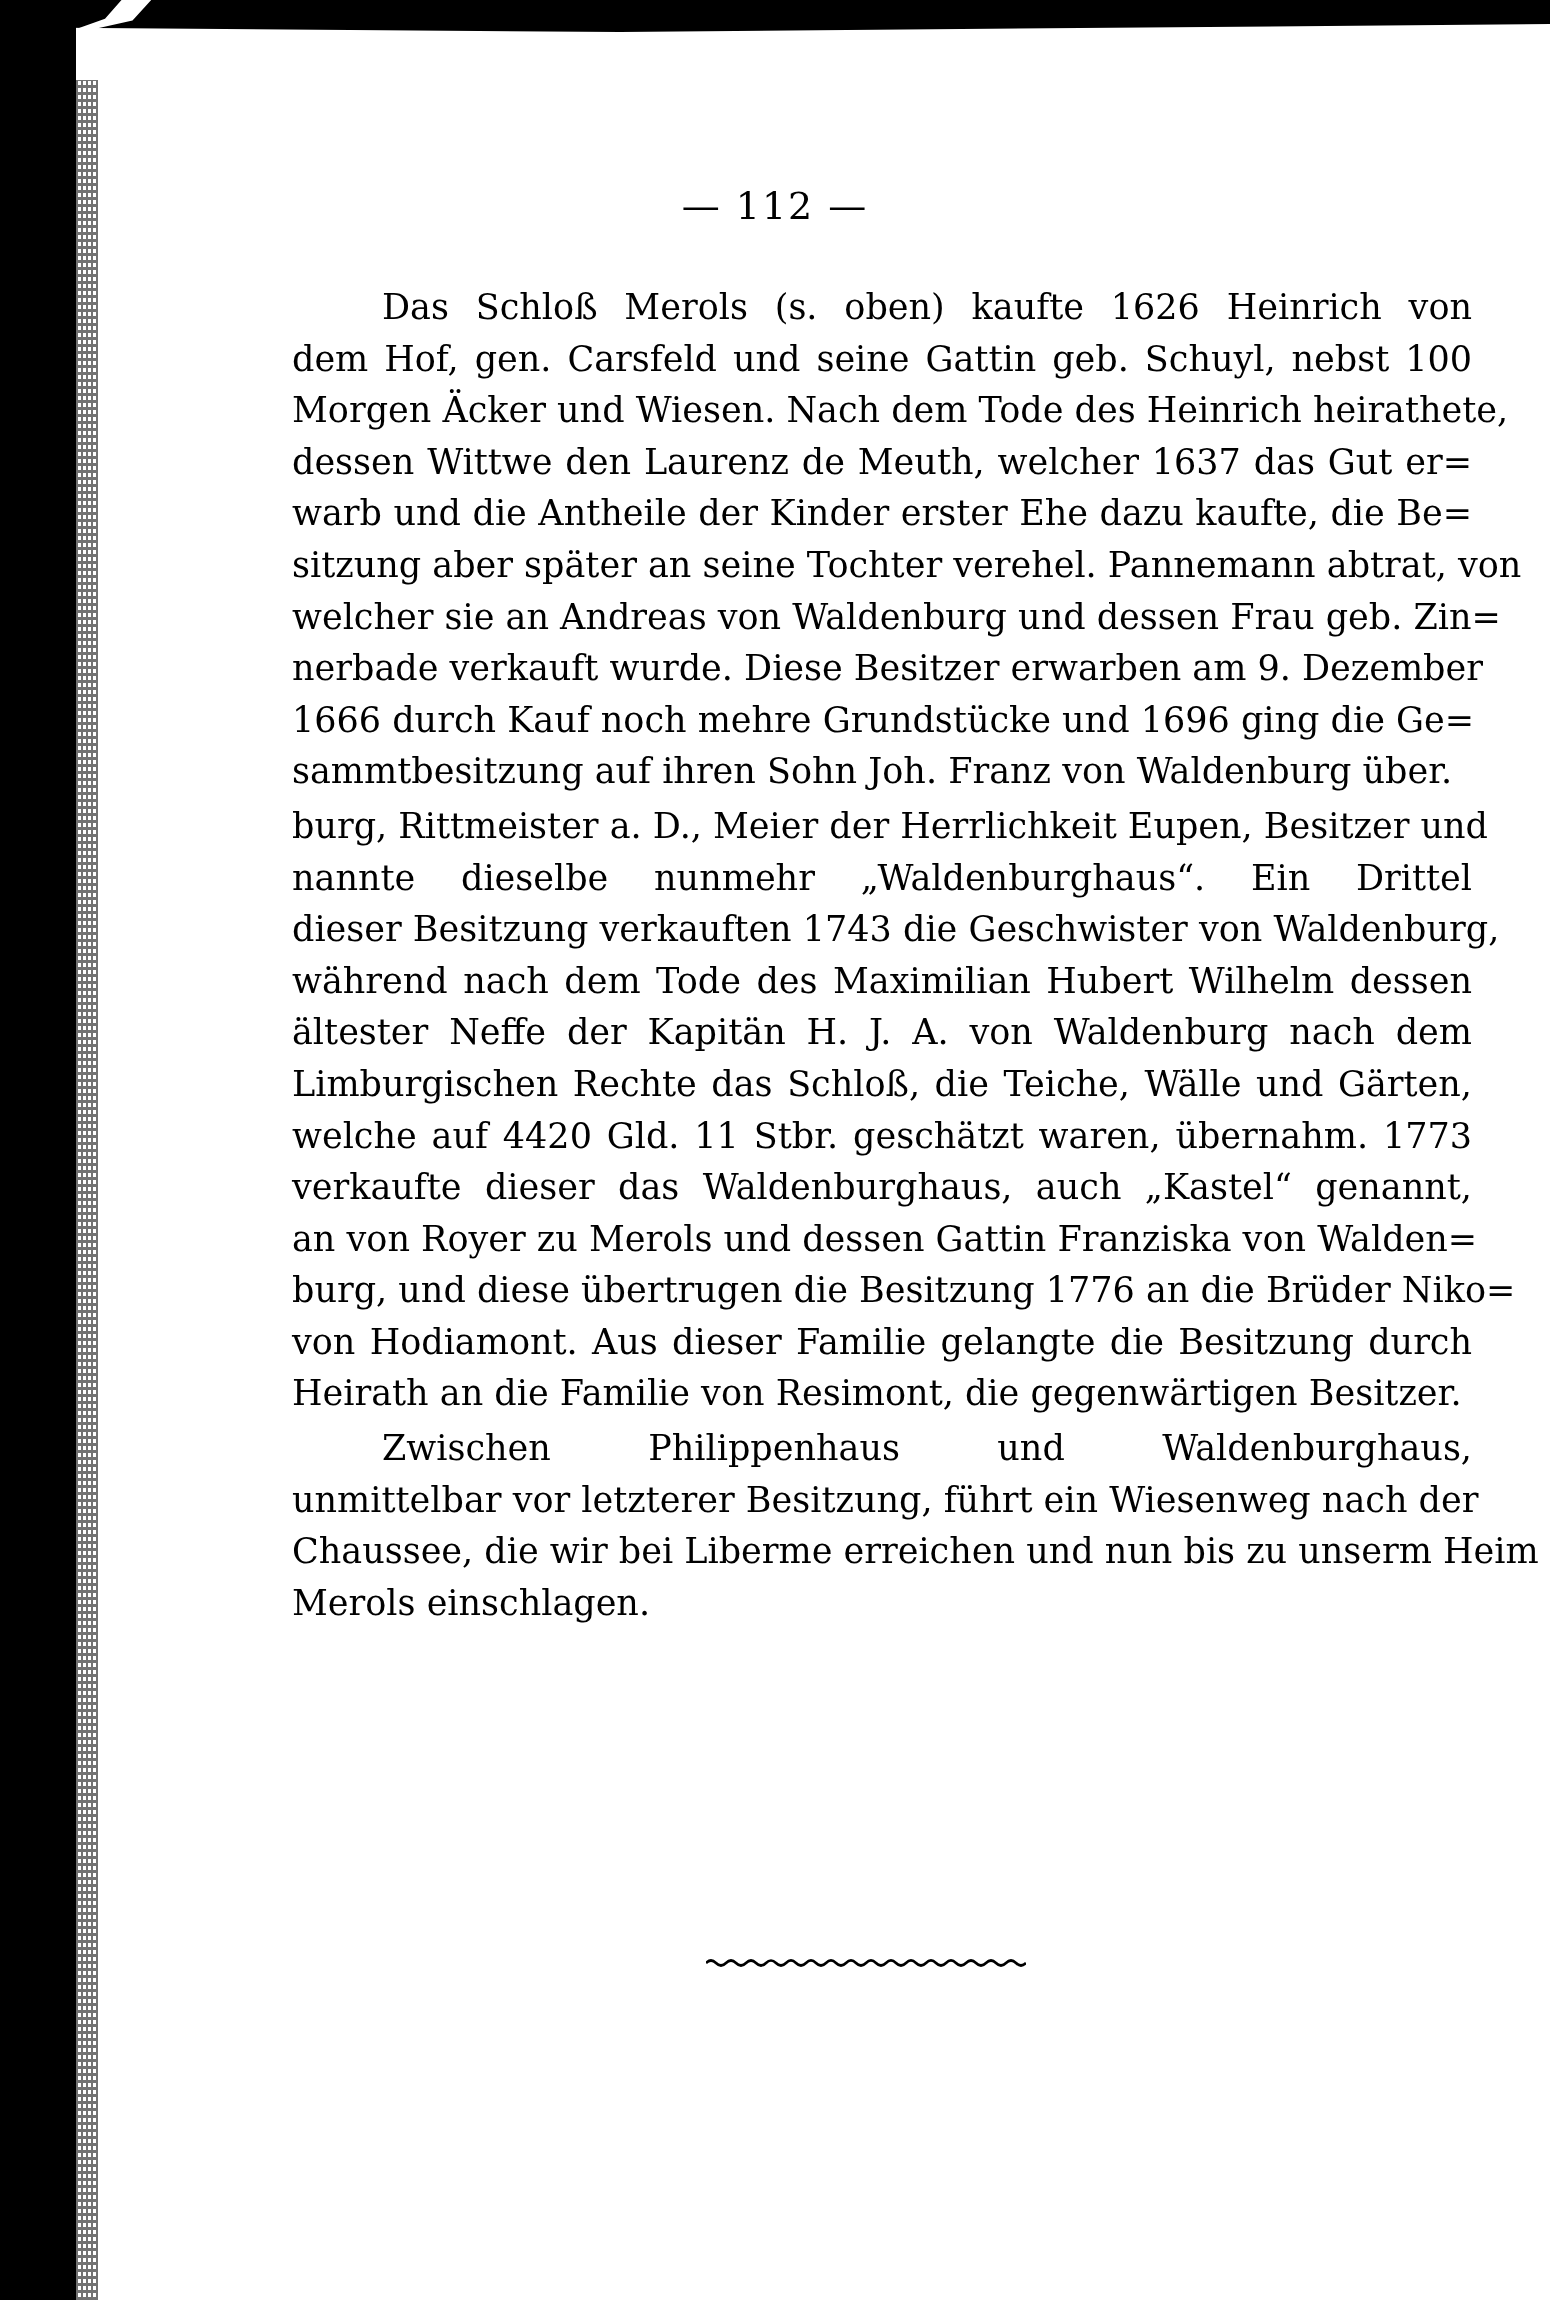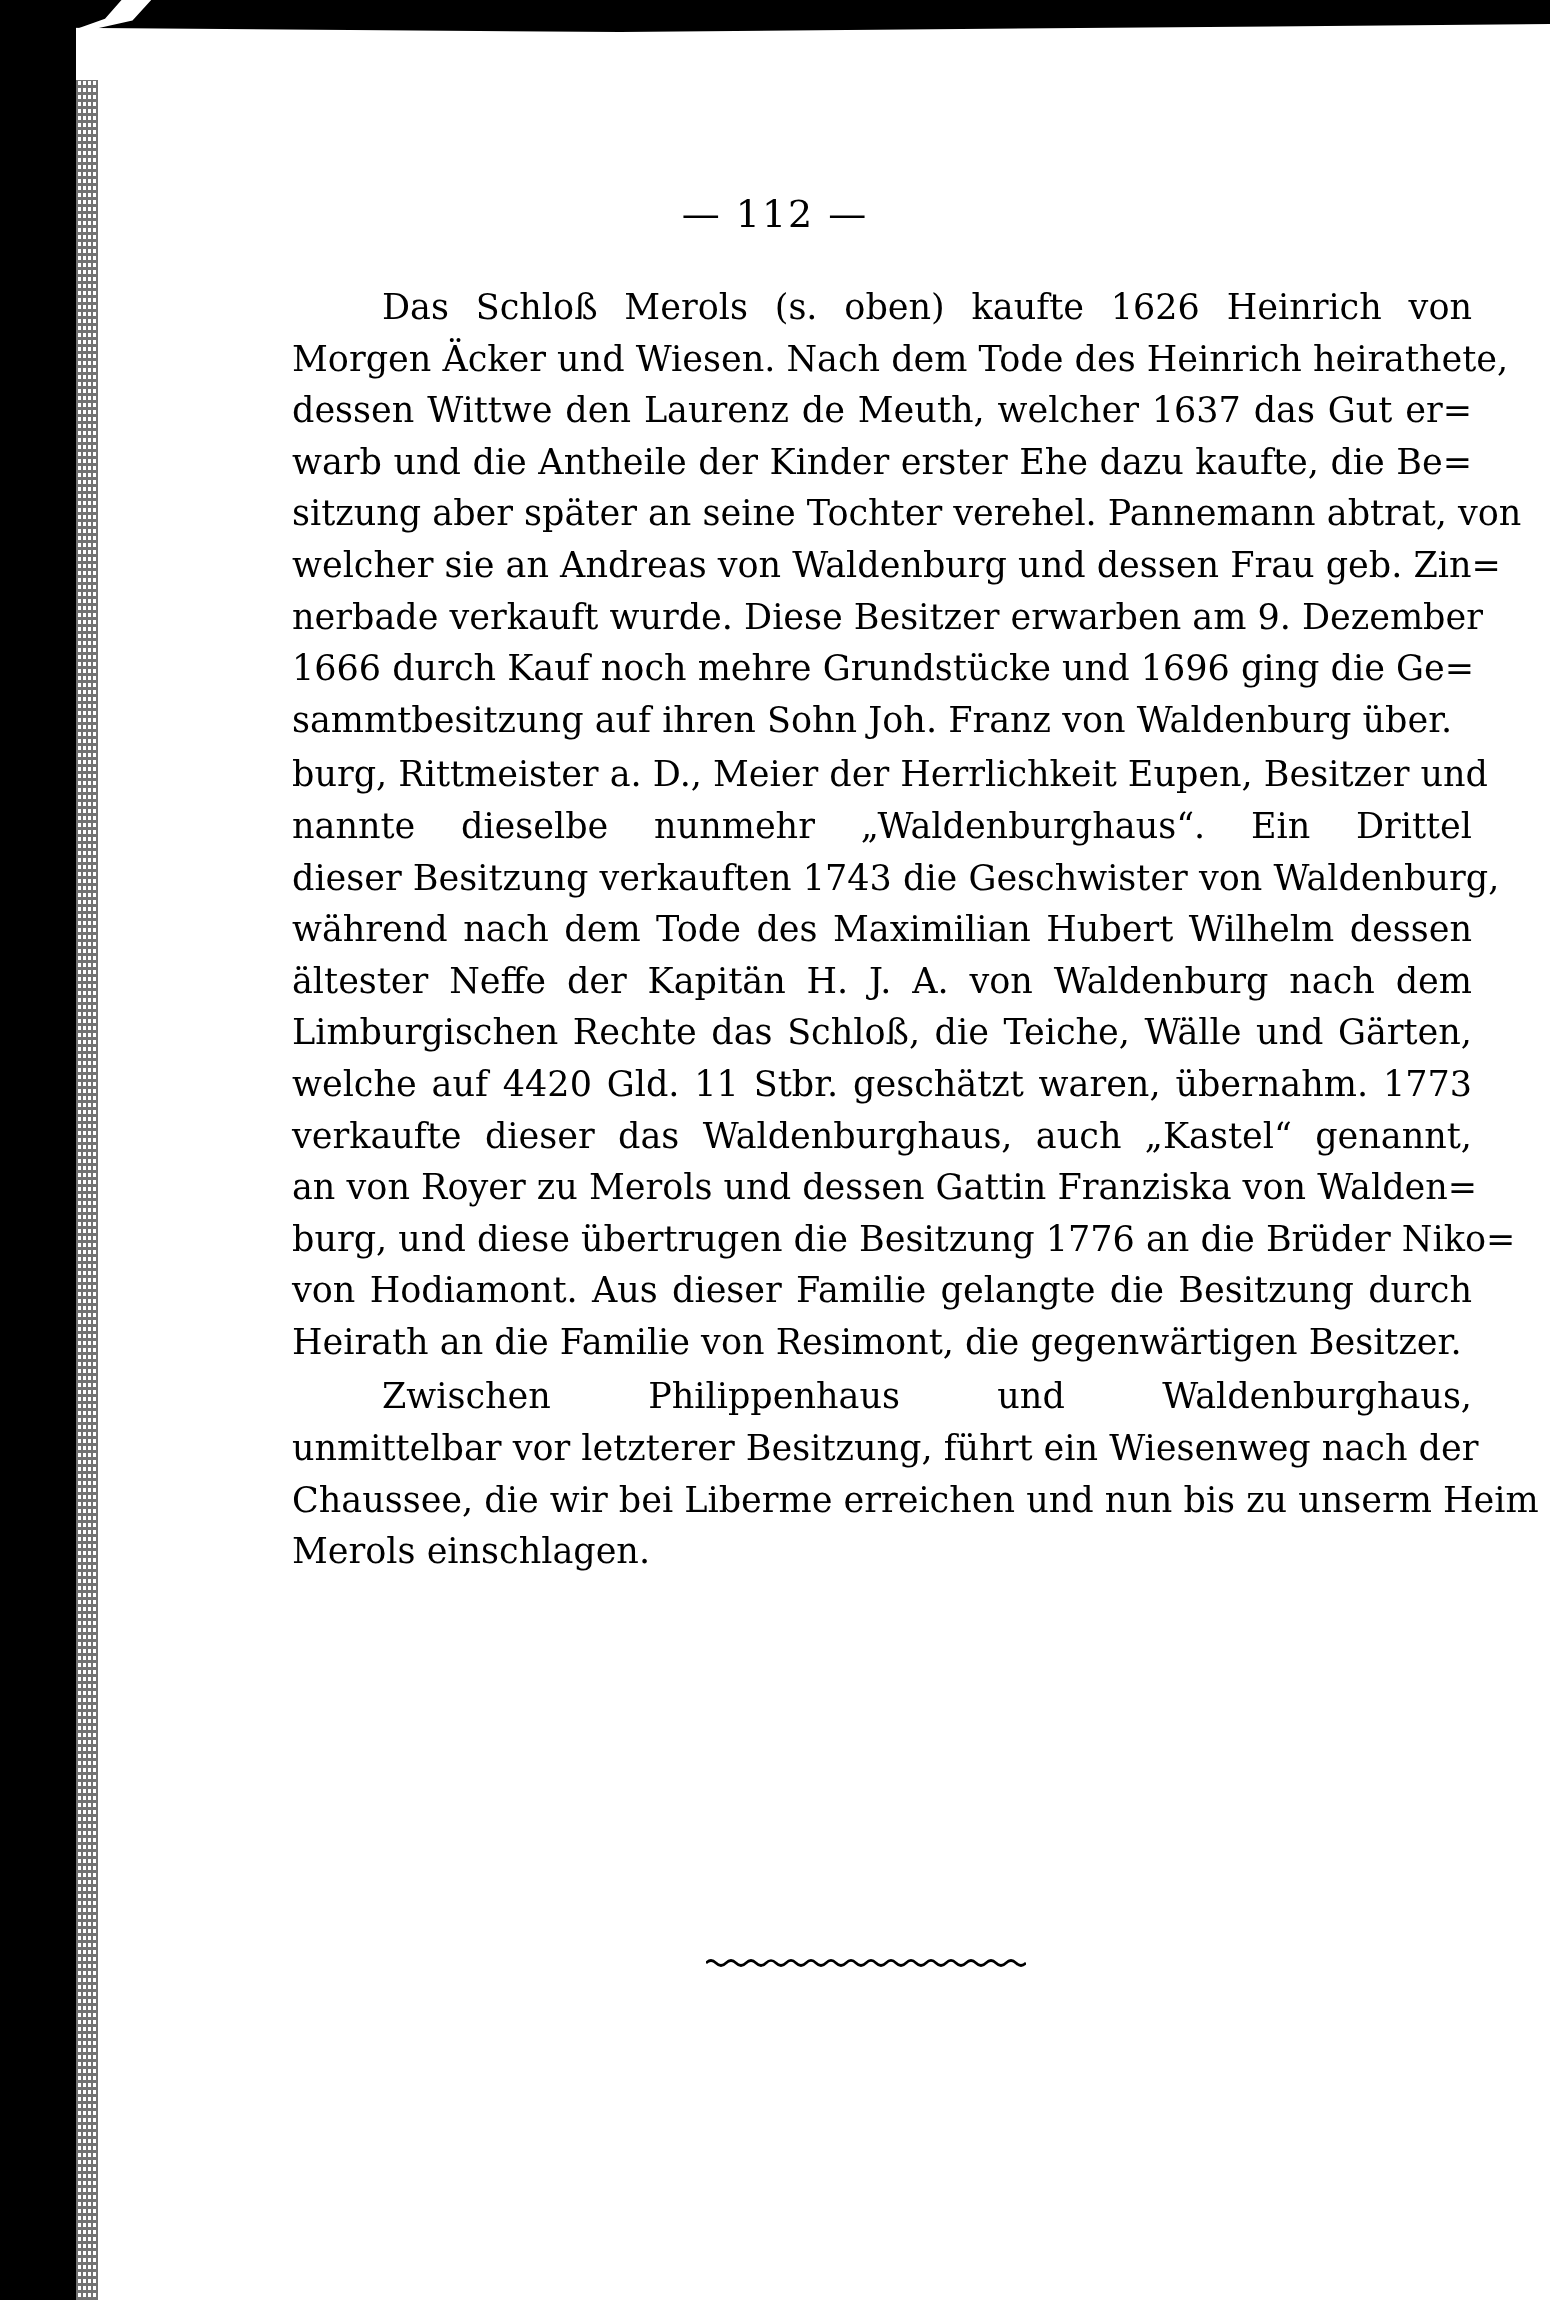--- a/index.html
+++ b/index.html
@@ -20,21 +20,21 @@
     }
     .top-border {
       position: absolute; left: 0; top: 0; width: 1550px; height: 32px; background: #000;
       clip-path: polygon(0 0, 100% 0, 100% 75%, 40% 100%, 0 85%);
     }
     .top-notch {
       position: absolute; left: 72px; top: 0; width: 110px; height: 34px; background: #fff;
       clip-path: polygon(45% 0, 72% 0, 55% 60%, 0 100%, 0 90%, 30% 55%);
     }
     .page-number {
-      position: absolute; top: 192px; left: 0; width: 1550px; text-align: center;
+      position: absolute; top: 184px; left: 0; width: 1550px; text-align: center;
       font-size: 38px; letter-spacing: 2px;
     }
     .text-block {
       position: absolute; left: 292px; top: 282px; width: 1180px;
       font-size: 35px; line-height: 51.6px;
     }
     .line {
       display: block; white-space: nowrap; text-align: justify; text-align-last: justify;
       height: 51.6px;
     }
@@ -52,20 +52,21 @@
 <div class="top-notch"></div>
 <div class="left-border"></div>
 <div class="left-speckle"></div>
 
 <div class="page-number">— 112 —</div>
 
 <div class="text-block">
 
   <div>
     <span class="line indent">Das Schloß Merols (s. oben) kaufte 1626 Heinrich von</span>
+    <span class="line">dem Hof, gen. Carsfeld und seine Gattin geb. Schuyl, nebst 100</span>
     <span class="line">Morgen Äcker und Wiesen. Nach dem Tode des Heinrich heirathete,</span>
     <span class="line">dessen Wittwe den Laurenz de Meuth, welcher 1637 das Gut er=</span>
     <span class="line">warb und die Antheile der Kinder erster Ehe dazu kaufte, die Be=</span>
     <span class="line">sitzung aber später an seine Tochter verehel. Pannemann abtrat, von</span>
     <span class="line">welcher sie an Andreas von Waldenburg und dessen Frau geb. Zin=</span>
     <span class="line">nerbade verkauft wurde. Diese Besitzer erwarben am 9. Dezember</span>
     <span class="line">1666 durch Kauf noch mehre Grundstücke und 1696 ging die Ge=</span>
     <span class="line last">sammtbesitzung auf ihren Sohn Joh. Franz von Waldenburg über.</span>
   </div>
   <div class="para-gap"></div>

